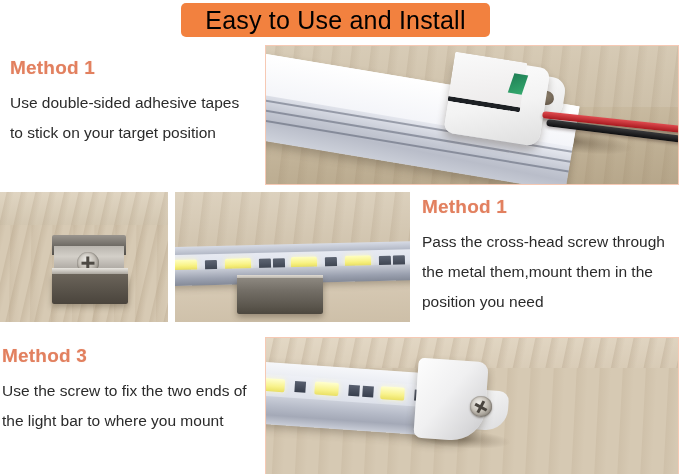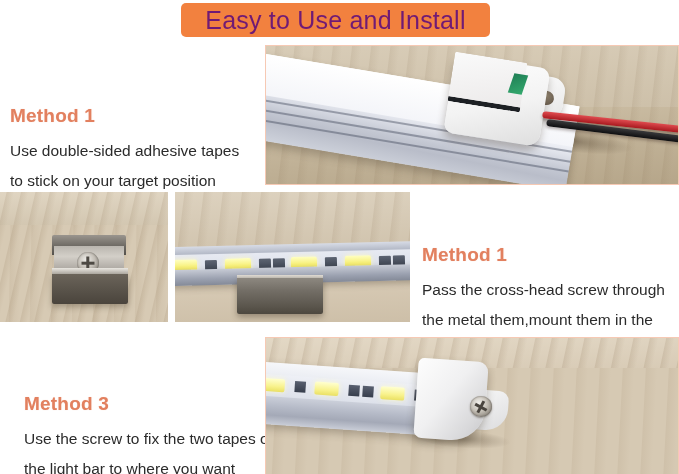--- a/index.html
+++ b/index.html
@@ -29,46 +29,46 @@
     width: 309px;
     height: 34px;
     background: #F2813F;
     border-radius: 5px;
     display: flex;
     align-items: center;
     justify-content: center;
   }
   .title-banner .title-text {
     font-size: 25px;
-    color: #701a75;
+    color: #000000;
     letter-spacing: 0.2px;
     white-space: nowrap;
     font-weight: 400;
   }
 
   
-  .method-block { position: absolute; margin-top: 48px; }
+  .method-block { position: absolute; }
   .method-heading {
     font-size: 19px;
     font-weight: bold;
     color: #E2805F;
     margin: 0 0 9px 0;
     letter-spacing: 0.2px;
     text-shadow: 0 0 1px rgba(226,128,95,0.35);
   }
   .method-body {
     font-size: 15.5px;
     color: #2b2b2b;
     line-height: 30px;
     margin: 0;
   }
 
   #block-m1 { left: 10px; top: 57px; width: 245px; }
   #block-m2 { left: 422px; top: 196px; width: 252px; }
-  #block-m3 { left: 24px; top: 345px; width: 250px; }
+  #block-m3 { left: 2px; top: 345px; width: 250px; }
 
   
   .photo {
     position: absolute;
     overflow: hidden;
     background: #cfc4b4;
   }
   .photo.framed {
     border: 1px solid #F6C9B4;
   }
@@ -439,21 +439,21 @@
     </div>
   </div>
 
   <div class="method-block" id="block-m2">
     <p class="method-heading">Method 1</p>
     <p class="method-body">Pass the cross-head screw through the metal them,mount them in the position you need</p>
   </div>
 
   <div class="method-block" id="block-m3">
     <p class="method-heading">Method 3</p>
-    <p class="method-body">Use the screw to fix the two tapes of the light bar to where you want</p>
+    <p class="method-body">Use the screw to fix the two ends of the light bar to where you mount</p>
   </div>
 
   <div class="photo framed" id="photo-method3">
     <div class="photo-inner">
       <div class="board-main"></div>
       <div class="board-main-grain"></div>
       <div class="board-top"></div>
       <div class="board-top-grain"></div>
       <div class="cap-shadow"></div>
       <div class="bar2">

